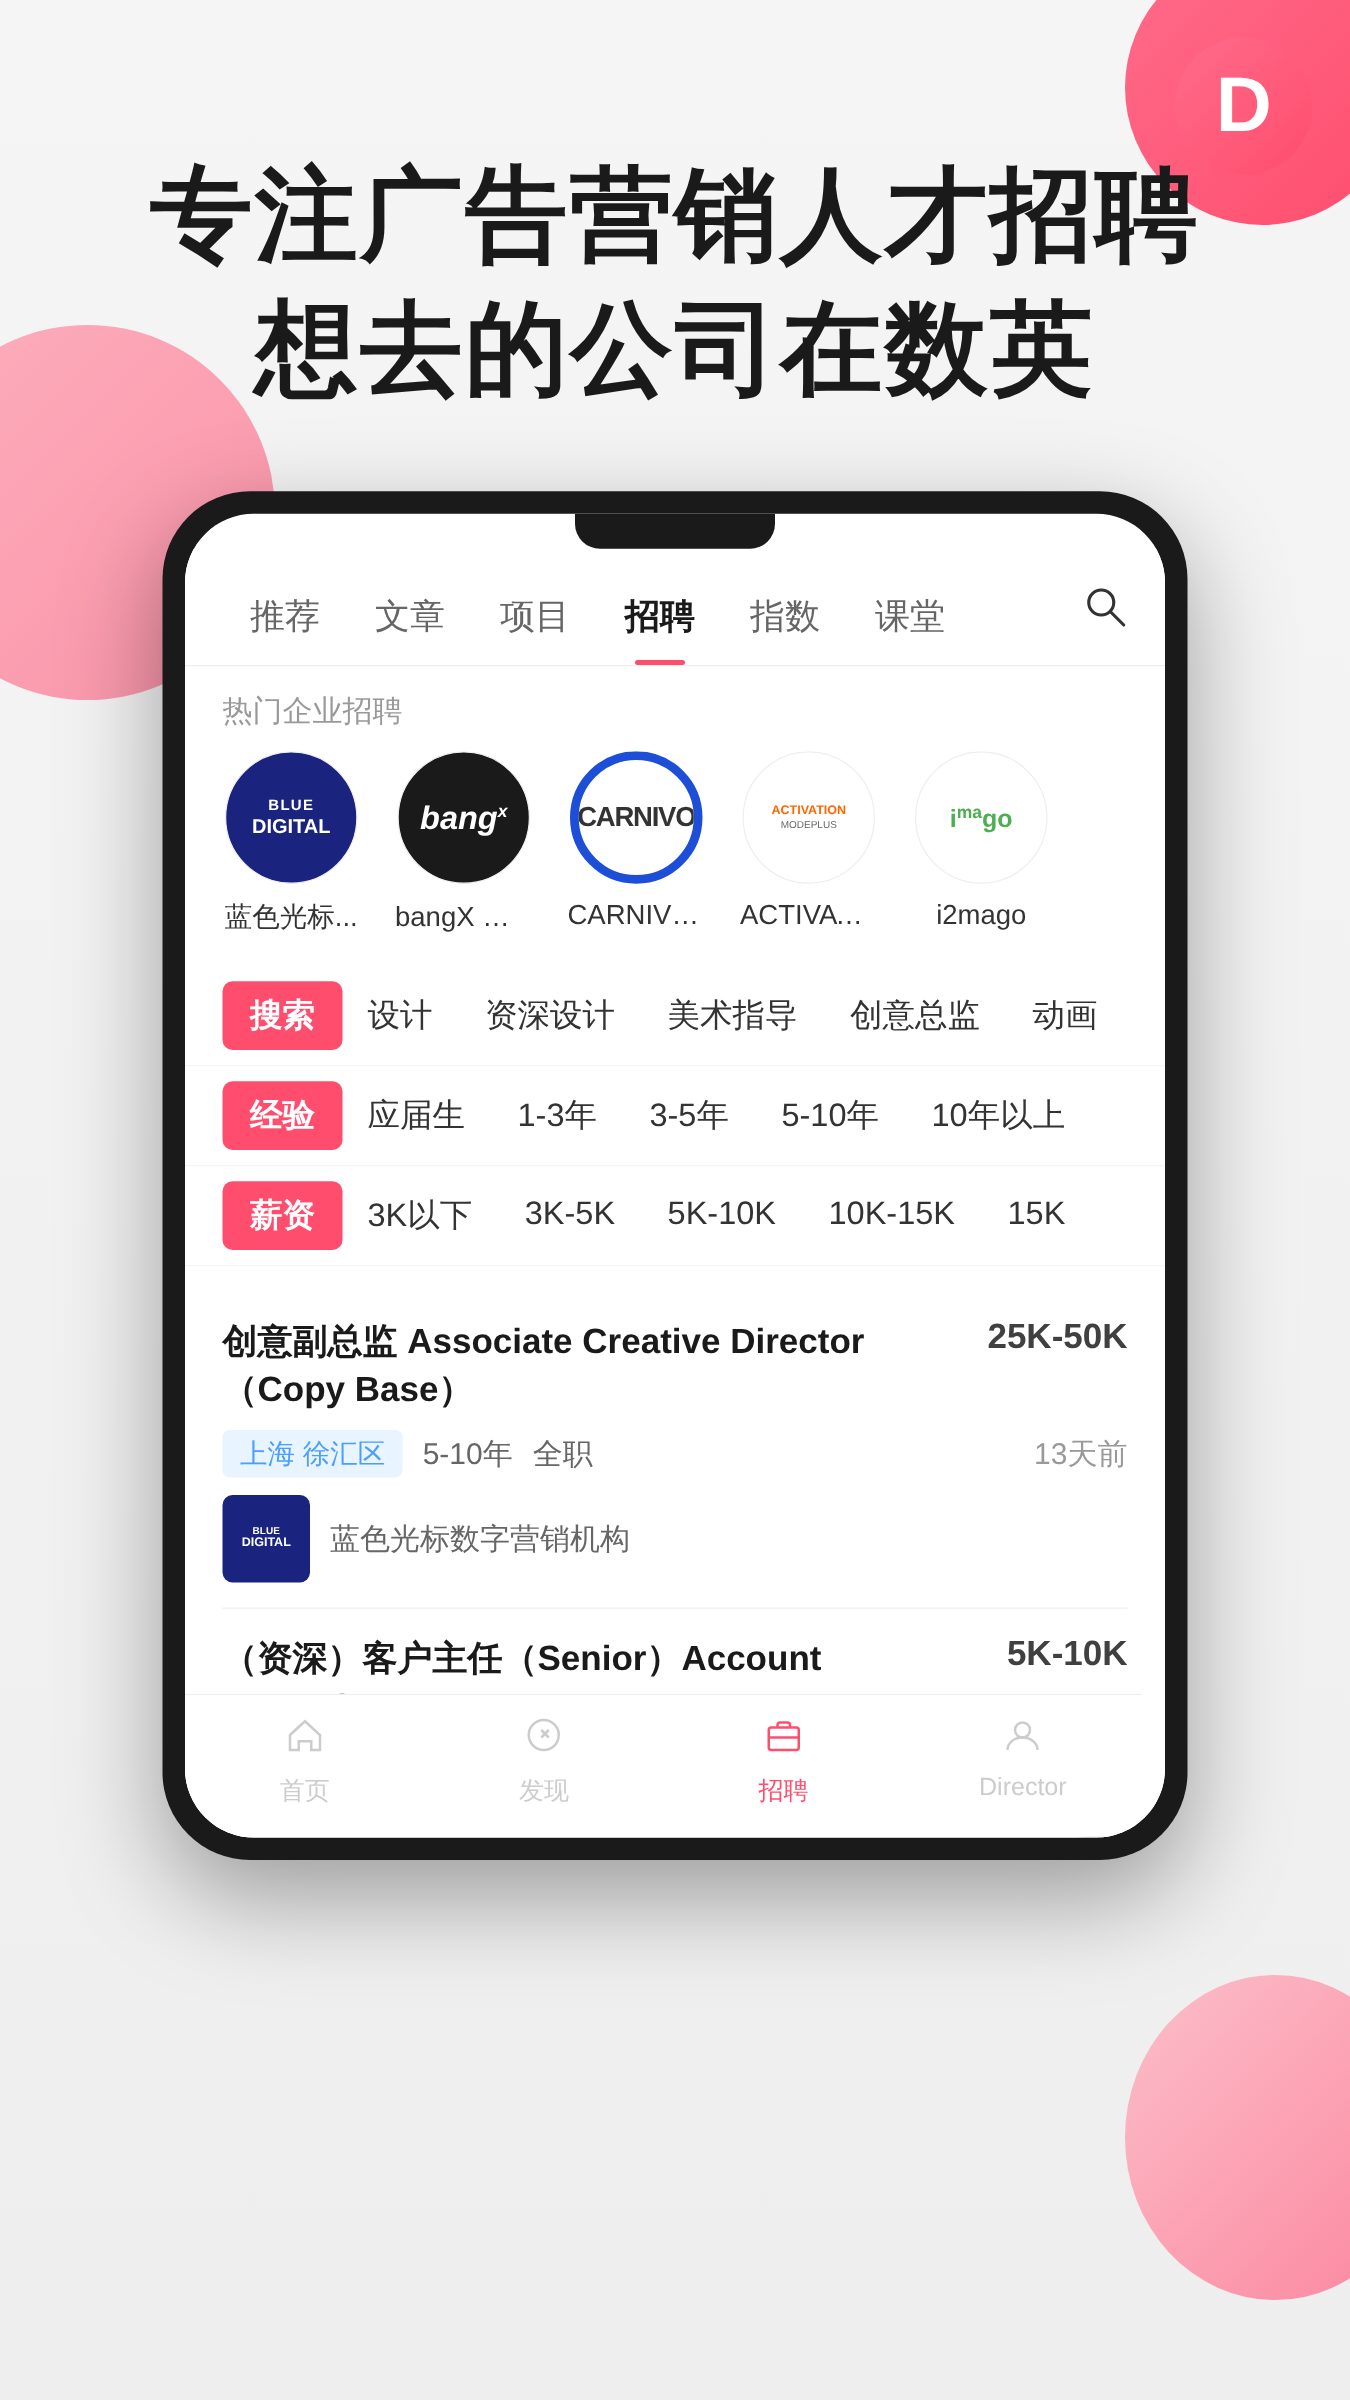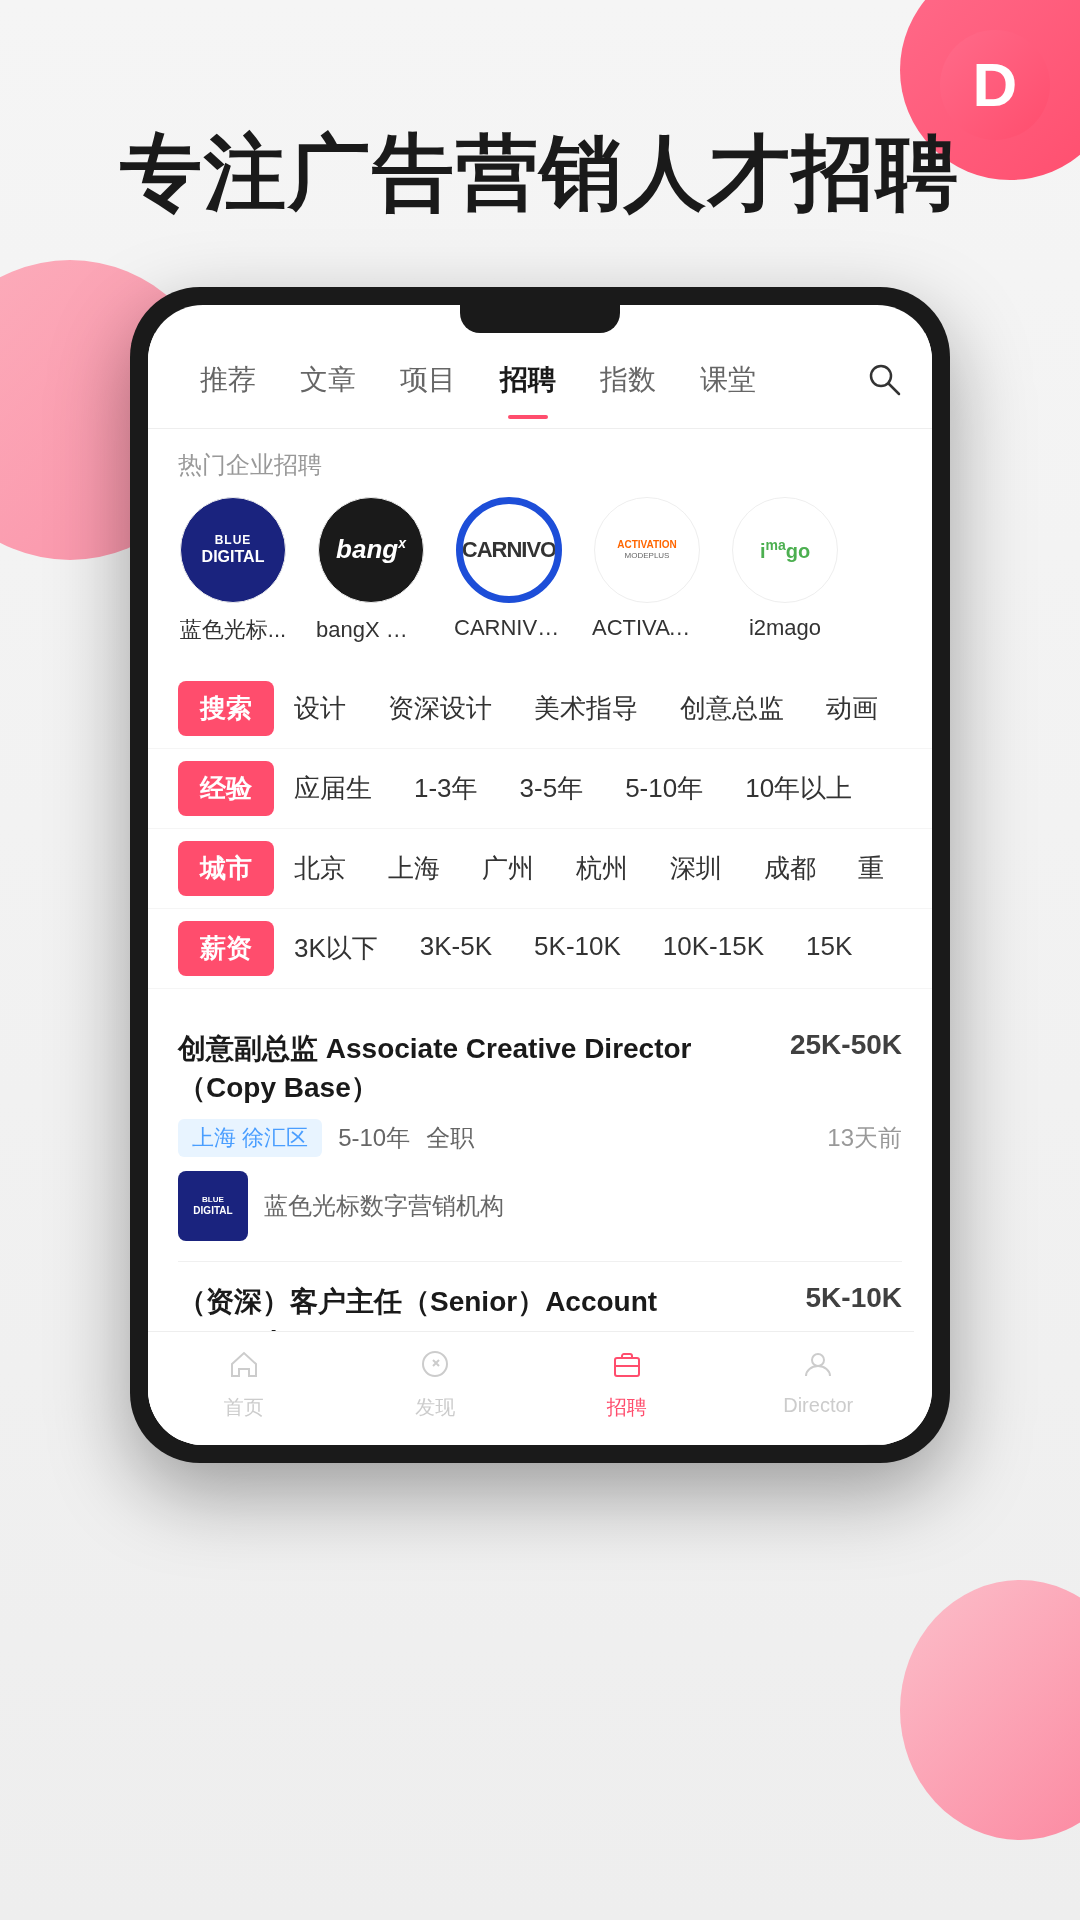--- a/index.html
+++ b/index.html
@@ -129,25 +129,24 @@
     }
 
     .phone-content {
       background: #ffffff;
       padding: 0;
     }
 
     
     .nav-tabs {
       display: flex;
-      align-items: flex-start;
+      align-items: flex-end;
       padding: 28px 30px 0 30px;
       border-bottom: 1px solid #eeeeee;
       gap: 0;
-      font-family: Liberation Mono, monospace;
     }
 
     .nav-tab {
       font-size: 28px;
       color: #666;
       padding: 0 22px 20px 22px;
       position: relative;
       white-space: nowrap;
       cursor: pointer;
     }
@@ -436,20 +435,21 @@
   <div class="decor-circle-left"></div>
   <div class="decor-circle-bottom-right"></div>
 
   <div class="d-logo">
     <span>D</span>
   </div>
 
   <div class="hero-text">
     <h1>
       <span>专注广告营销人才招聘</span><br>
+      <span>想去的公司在数英</span>
     </h1>
   </div>
 
   <div class="phone-wrapper">
     <div class="phone-outer">
       <div class="phone-inner">
         <div class="phone-notch"></div>
         <div class="phone-content">
 
           <nav class="nav-tabs">
@@ -528,32 +528,20 @@
             <span class="filter-badge">经验</span>
             <div class="filter-options">
               <span class="filter-option">应届生</span>
               <span class="filter-option">1-3年</span>
               <span class="filter-option">3-5年</span>
               <span class="filter-option">5-10年</span>
               <span class="filter-option">10年以上</span>
             </div>
           </div>
 
-          <div class="filter-row">
-            <span class="filter-badge">城市</span>
-            <div class="filter-options">
-              <span class="filter-option">北京</span>
-              <span class="filter-option">上海</span>
-              <span class="filter-option">广州</span>
-              <span class="filter-option">杭州</span>
-              <span class="filter-option">深圳</span>
-              <span class="filter-option">成都</span>
-              <span class="filter-option">重</span>
-            </div>
-          </div>
 
           <div class="filter-row">
             <span class="filter-badge">薪资</span>
             <div class="filter-options">
               <span class="filter-option">3K以下</span>
               <span class="filter-option">3K-5K</span>
               <span class="filter-option">5K-10K</span>
               <span class="filter-option">10K-15K</span>
               <span class="filter-option">15K</span>
             </div>

